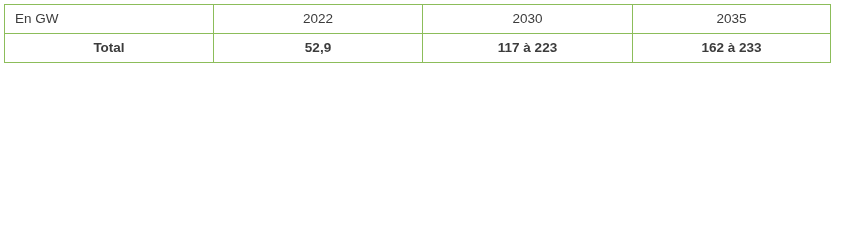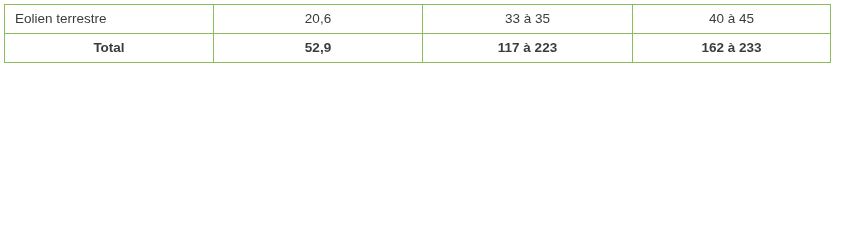--- a/index.html
+++ b/index.html
@@ -55,26 +55,26 @@
 
 <div id="table-wrap">
   <table id="capacity-table">
     <colgroup>
       <col class="c-label">
       <col class="c-2022">
       <col class="c-2030">
       <col class="c-2035">
     </colgroup>
     <tbody id="table-body">
-        <tr>
-          <td class="label">Eolien terrestre</td>
-          <td class="value">20,6</td>
-          <td class="value">33 à 35</td>
-          <td class="value">40 à 45</td>
-        </tr>
+      <tr>
+        <td class="label">En GW</td>
+        <td class="value">2022</td>
+        <td class="value">2030</td>
+        <td class="value">2035</td>
+      </tr>
         <tr class="total-row">
           <td class="label">Total</td>
           <td class="value">52,9</td>
           <td class="value">117 à 223</td>
           <td class="value">162 à 233</td>
         </tr>
       </tbody>
   </table>
 </div>
 

